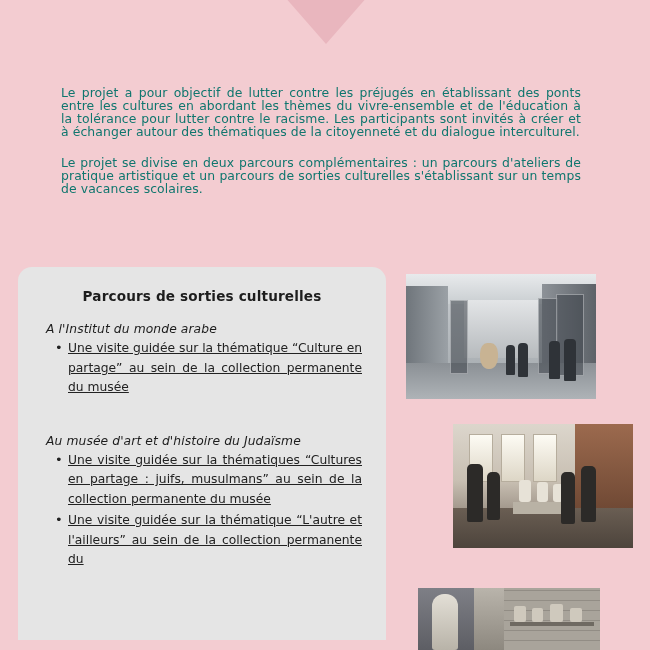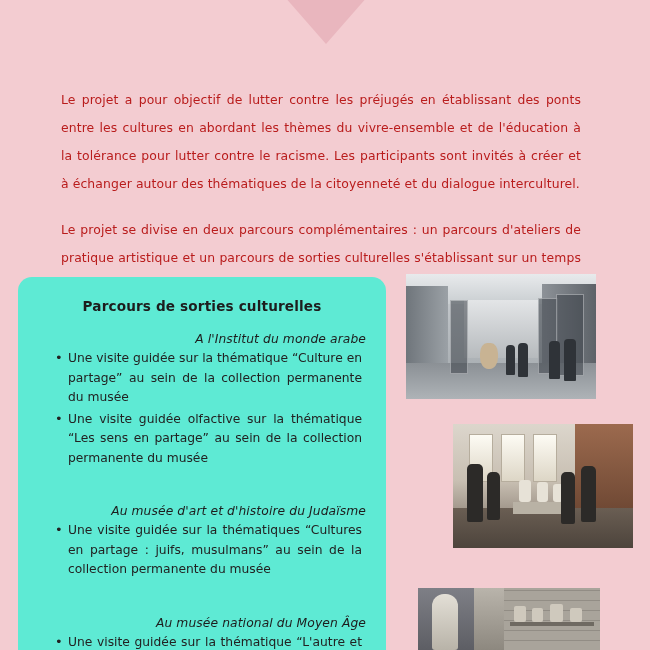--- a/index.html
+++ b/index.html
@@ -37,74 +37,74 @@
   
   .intro {
     position: absolute;
     top: 86px;
     left: 61px;
     width: 520px;
   }
   .intro p {
     margin: 0 0 10px 0;
     font-size: 12.4px;
-    line-height: 28px;
-    color: #b91c1c;
+    line-height: 13px;
+    color: #0f766e;
     text-align: justify;
     letter-spacing: 0.1px;
   }
   .intro p.second {
     margin-top: 18px;
   }
 
   
   .card {
     position: absolute;
-    top: 277px;
+    top: 267px;
     left: 18px;
     width: 368px;
     height: 373px;
-    background: #5eead4;
+    background: #e5e5e5;
     border-radius: 14px 14px 0 0;
     box-sizing: border-box;
     padding: 18px 20px 0 20px;
     overflow: hidden;
   }
   .card-title {
     text-align: center;
     font-size: 13.6px;
     font-weight: bold;
     color: #1d1d1d;
     margin: 3px 0 18px 0;
     letter-spacing: 0.15px;
   }
   .venue {
     font-style: italic;
     font-size: 12.3px;
     color: #1d1d1d;
     margin: 0 0 3px 8px;
     letter-spacing: 0.1px;
-    text-align: right;
   }
   .venue.spaced {
     margin-top: 36px;
   }
   ul.items {
     margin: 0 0 0 0;
     padding-left: 30px;
     list-style: none;
   }
   ul.items li {
     position: relative;
     font-size: 12.3px;
     line-height: 19.5px;
     color: #222;
     text-align: justify;
     margin-bottom: 2px;
     padding-right: 4px;
+    text-decoration: underline;
   }
   ul.items li::before {
     content: "\2022";
     position: absolute;
     left: -13px;
     top: -1px;
     font-size: 13px;
     color: #222;
   }
 
@@ -266,29 +266,27 @@
   <p>Le projet a pour objectif de lutter contre les préjugés en établissant des ponts entre les cultures en abordant les thèmes du vivre-ensemble et de l'éducation à la tolérance pour lutter contre le racisme. Les participants sont invités à créer et à échanger autour des thématiques de la citoyenneté et du dialogue interculturel.</p>
   <p class="second">Le projet se divise en deux parcours complémentaires : un parcours d'ateliers de pratique artistique et un parcours de sorties culturelles s'établissant sur un temps de vacances scolaires.</p>
 </div>
 
 <div class="card">
   <div class="card-title">Parcours de sorties culturelles</div>
 
   <div class="venue">A l'Institut du monde arabe</div>
   <ul class="items">
     <li>Une visite guidée sur la thématique “Culture en partage” au sein de la collection permanente du musée</li>
-    <li>Une visite guidée olfactive sur la thématique “Les sens en partage” au sein de la collection permanente du musée</li>
   </ul>
 
   <div class="venue spaced">Au musée d'art et d'histoire du Judaïsme</div>
   <ul class="items">
     <li>Une visite guidée sur la thématiques “Cultures en partage : juifs, musulmans” au sein de la collection permanente du musée</li>
   </ul>
 
-  <div class="venue spaced">Au musée national du Moyen Âge</div>
   <ul class="items">
     <li>Une visite guidée sur la thématique “L'autre et l'ailleurs” au sein de la collection permanente du</li>
   </ul>
 </div>
 
 <div class="photo photo-1">
   <div class="p1-bg"></div>
   <div class="p1-ceiling"></div>
   <div class="p1-wall-l"></div>
   <div class="p1-wall-r"></div>

